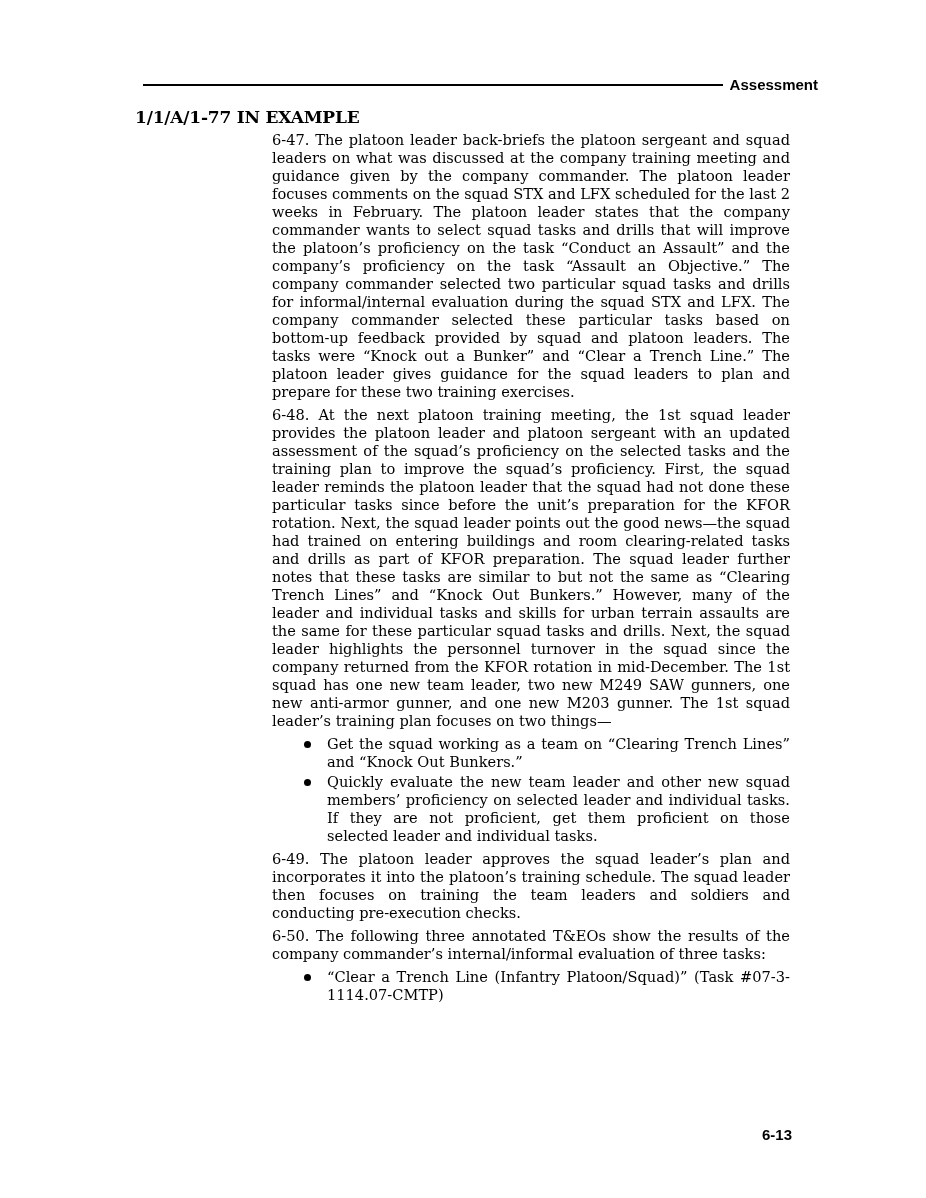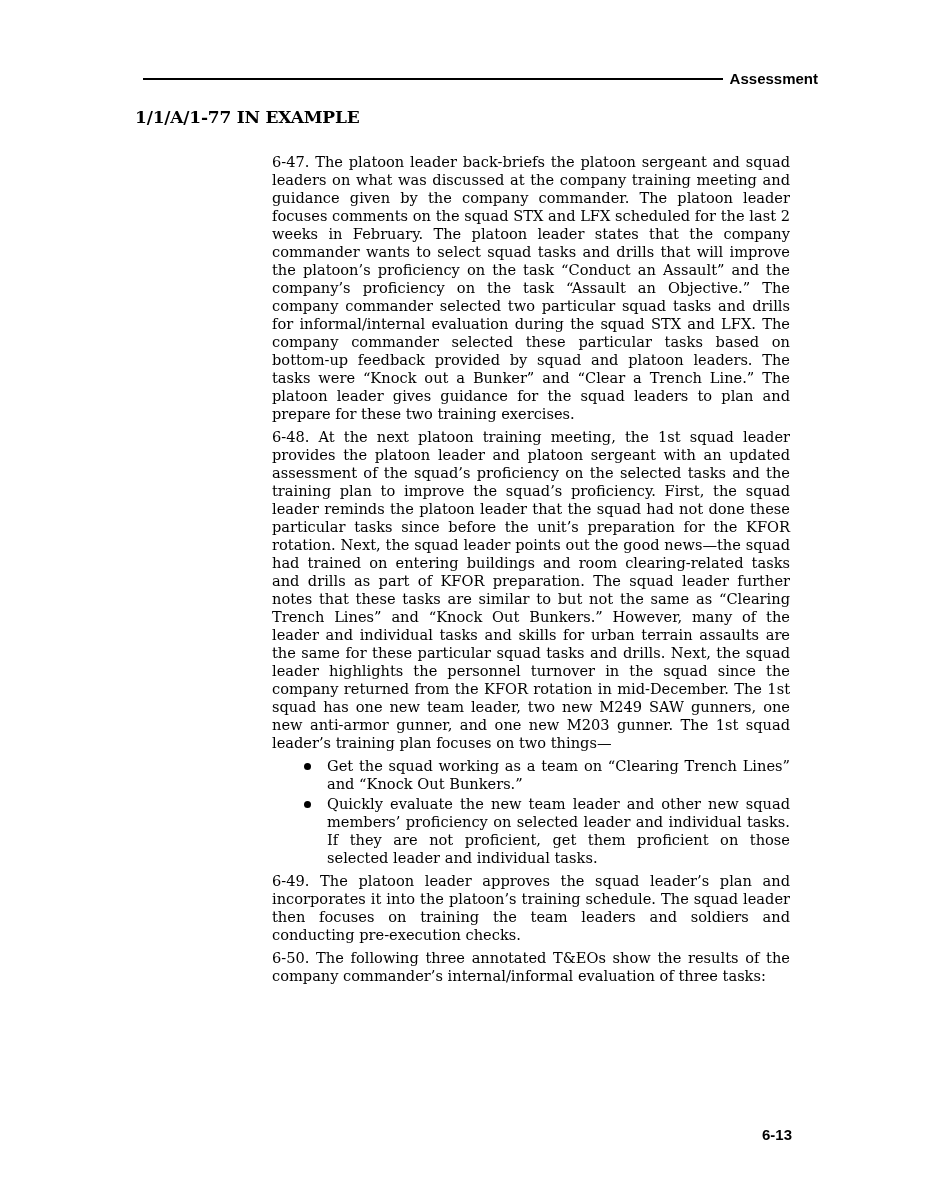--- a/index.html
+++ b/index.html
@@ -14,21 +14,21 @@
     background: #ffffff;
     color: #000000;
     font-family: "DejaVu Serif", "Liberation Serif", serif;
     overflow: hidden;
   }
 
   
   .page-header {
     position: absolute;
     left: 143px;
-    top: 70px;
+    top: 76px;
     width: 675px;
     display: flex;
     align-items: center;
   }
   .header-rule {
     flex: 1 1 auto;
     height: 0;
     border-top: 2px solid #000000;
     margin-right: 7px;
   }
@@ -57,21 +57,20 @@
 
   
   .body-text {
     position: absolute;
     left: 272px;
     top: 131px;
     width: 518px;
     font-size: 14.6px;
     line-height: 18px;
     text-align: justify;
-    margin-top: 22px;
   }
   .body-text p {
     margin: 0 0 5px 0;
   }
   .body-text ul {
     list-style: none;
     margin: 0 0 5px 0;
     padding: 0;
   }
   .body-text li {
@@ -128,20 +127,24 @@
         <span class="bullet-dot"></span>
         <span>Quickly evaluate the new team leader and other new squad members’ proficiency on selected leader and individual tasks. If they are not proficient, get them proficient on those selected leader and individual tasks.</span>
       </li>
     </ul>
 
     <p>6-49. The platoon leader approves the squad leader’s plan and incorporates it into the platoon’s training schedule. The squad leader then focuses on training the team leaders and soldiers and conducting pre-execution checks.</p>
 
     <p>6-50. The following three annotated T&amp;EOs show the results of the company commander’s internal/informal evaluation of three tasks:</p>
 
     <ul>
+      <li>
+        <span class="bullet-dot"></span>
+        <span>“Clear a Trench Line (Infantry Platoon/Squad)” (Task #07-3-1114.07-CMTP)</span>
+      </li>
     </ul>
 
   </div>
 
   <div class="page-footer">
     <span>6-13</span>
   </div>
 
 </div>
 

